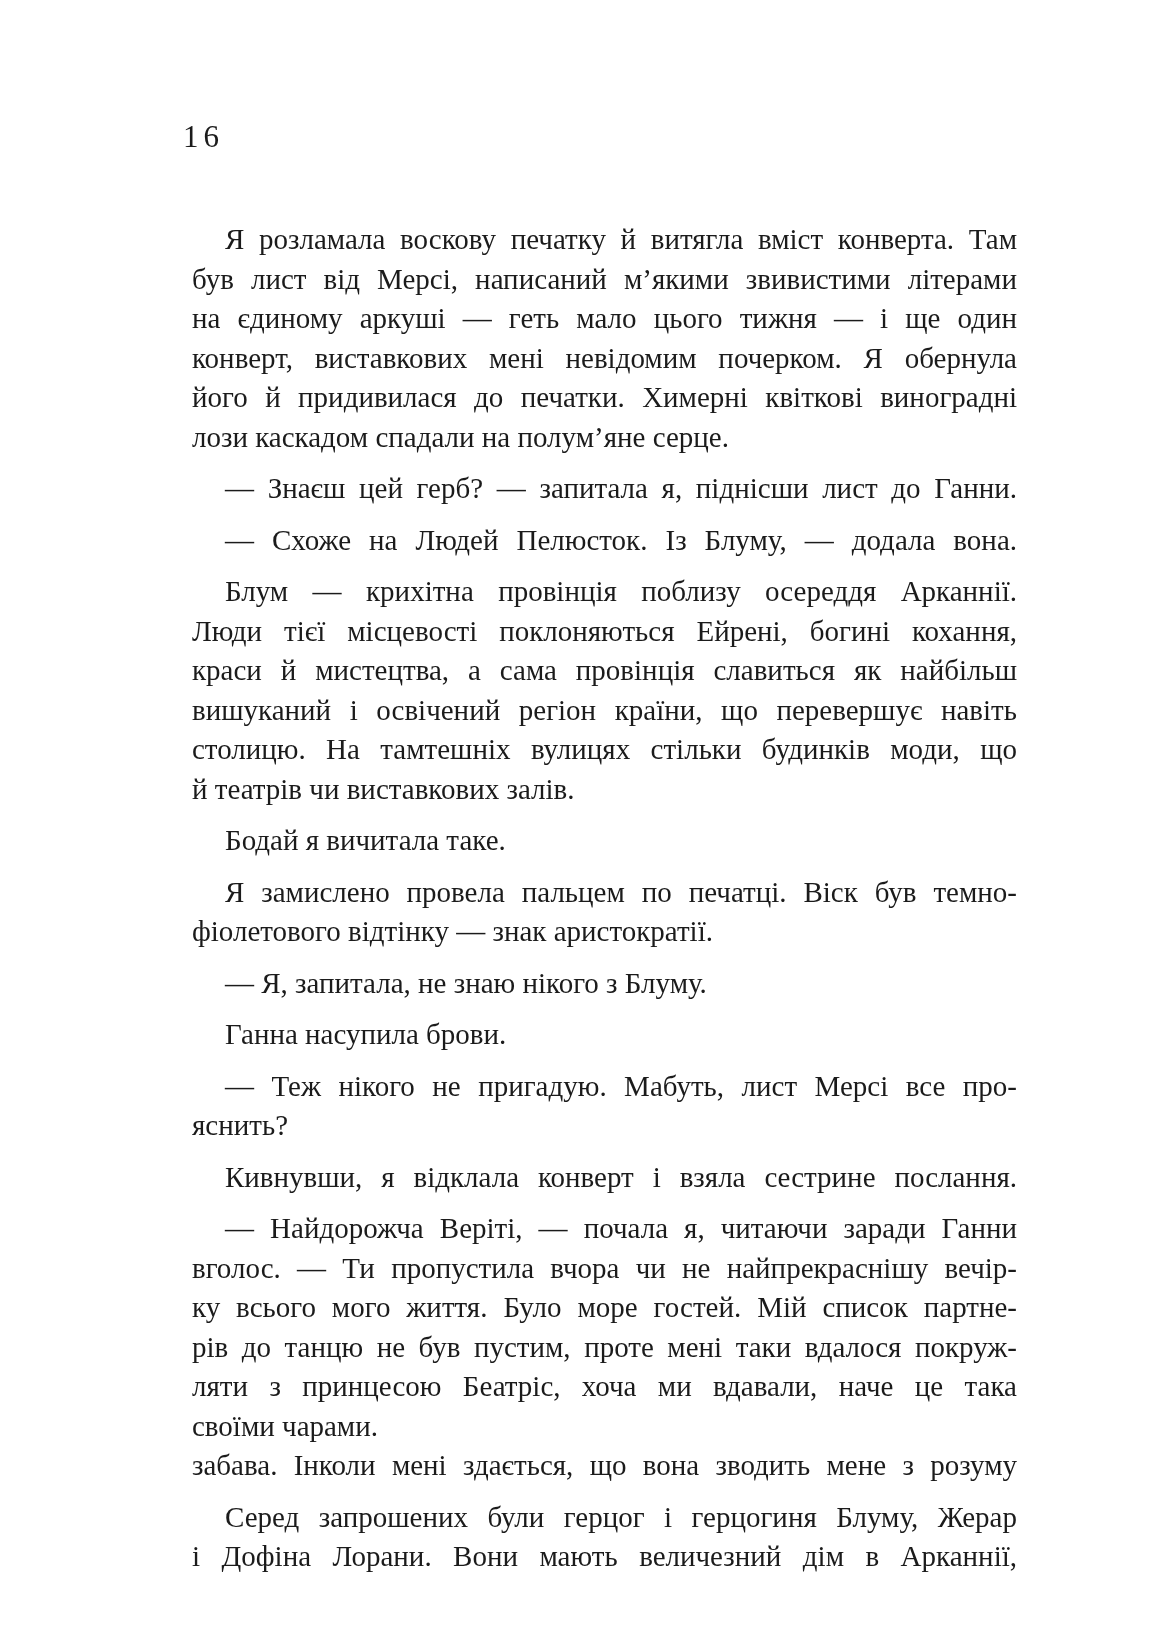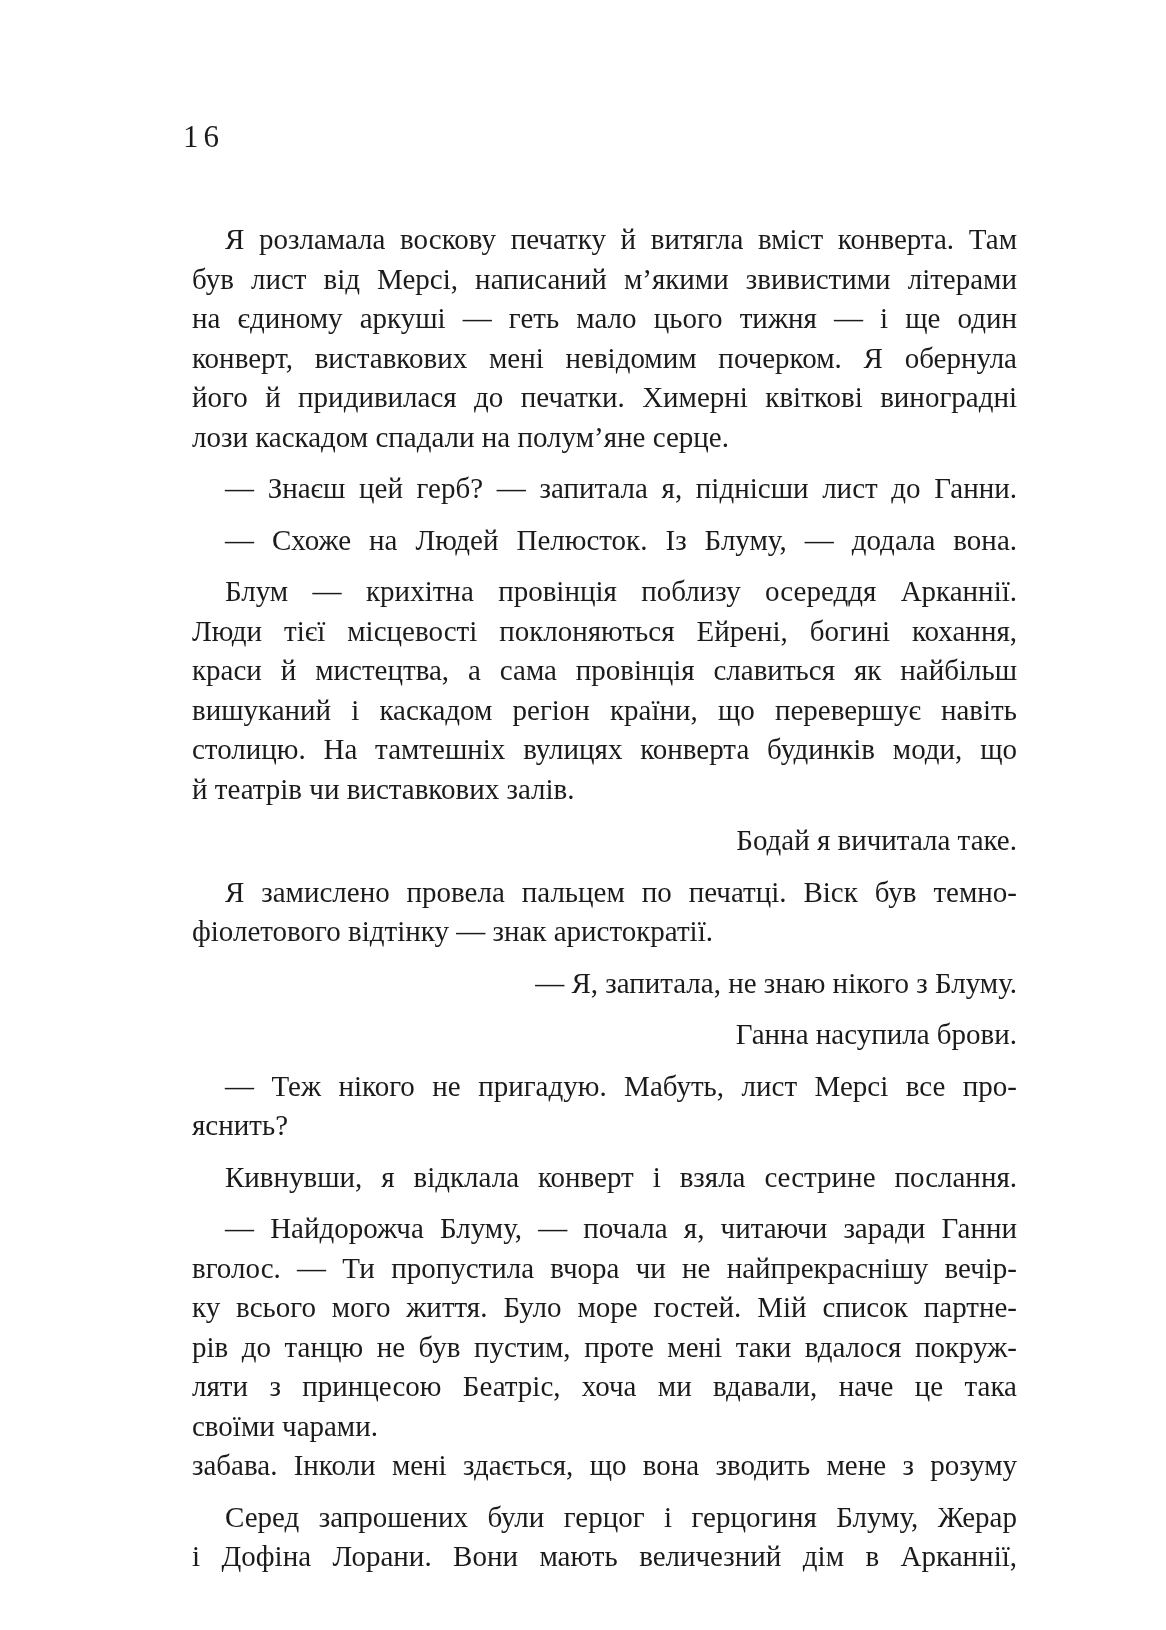--- a/index.html
+++ b/index.html
@@ -34,21 +34,20 @@
   .para {
     margin: 12px;
     padding: 0;
   }
   .line {
     line-height: 39.5px;
     white-space: normal;
   }
   .line.first {
     text-indent: 33px;
-    text-align: right;
   }
   .line.just {
     text-align: justify;
     text-align-last: justify;
   }
 </style>
 </head>
 <body>
 
 <div class="page">
@@ -65,22 +64,22 @@
       <div class="para">
         <div class="line first just">— Знаєш цей герб? — запитала я, піднісши лист до Ганни.</div>
       </div>
       <div class="para">
         <div class="line first just">— Схоже на Людей Пелюсток. Із Блуму, — додала вона.</div>
       </div>
       <div class="para">
         <div class="line first just">Блум — крихітна провінція поблизу осереддя Арканнії.</div>
         <div class="line just">Люди тієї місцевості поклоняються Ейрені, богині кохання,</div>
         <div class="line just">краси й мистецтва, а сама провінція славиться як найбільш</div>
-        <div class="line just">вишуканий і каскадом регіон країни, що перевершує навіть</div>
-        <div class="line just">столицю. На тамтешніх вулицях конверта будинків моди, що</div>
+        <div class="line just">вишуканий і освічений регіон країни, що перевершує навіть</div>
+        <div class="line just">столицю. На тамтешніх вулицях стільки будинків моди, що</div>
         <div class="line">й театрів чи виставкових залів.</div>
       </div>
       <div class="para">
         <div class="line first">Бодай я вичитала таке.</div>
       </div>
       <div class="para">
         <div class="line first just">Я замислено провела пальцем по печатці. Віск був темно-</div>
         <div class="line">фіолетового відтінку — знак аристократії.</div>
       </div>
       <div class="para">
@@ -90,21 +89,21 @@
         <div class="line first">Ганна насупила брови.</div>
       </div>
       <div class="para">
         <div class="line first just">— Теж нікого не пригадую. Мабуть, лист Мерсі все про-</div>
         <div class="line">яснить?</div>
       </div>
       <div class="para">
         <div class="line first just">Кивнувши, я відклала конверт і взяла сестрине послання.</div>
       </div>
       <div class="para">
-        <div class="line first just">— Найдорожча Блуму, — почала я, читаючи заради Ганни</div>
+        <div class="line first just">— Найдорожча Веріті, — почала я, читаючи заради Ганни</div>
         <div class="line just">вголос. — Ти пропустила вчора чи не найпрекраснішу вечір-</div>
         <div class="line just">ку всього мого життя. Було море гостей. Мій список партне-</div>
         <div class="line just">рів до танцю не був пустим, проте мені таки вдалося покруж-</div>
         <div class="line just">ляти з принцесою Беатріс, хоча ми вдавали, наче це така</div>
         <div class="line">своїми чарами.</div>
         <div class="line just">забава. Інколи мені здається, що вона зводить мене з розуму</div>
       </div>
       <div class="para">
         <div class="line first just">Серед запрошених були герцог і герцогиня Блуму, Жерар</div>
         <div class="line just">і Дофіна Лорани. Вони мають величезний дім в Арканнії,</div>

